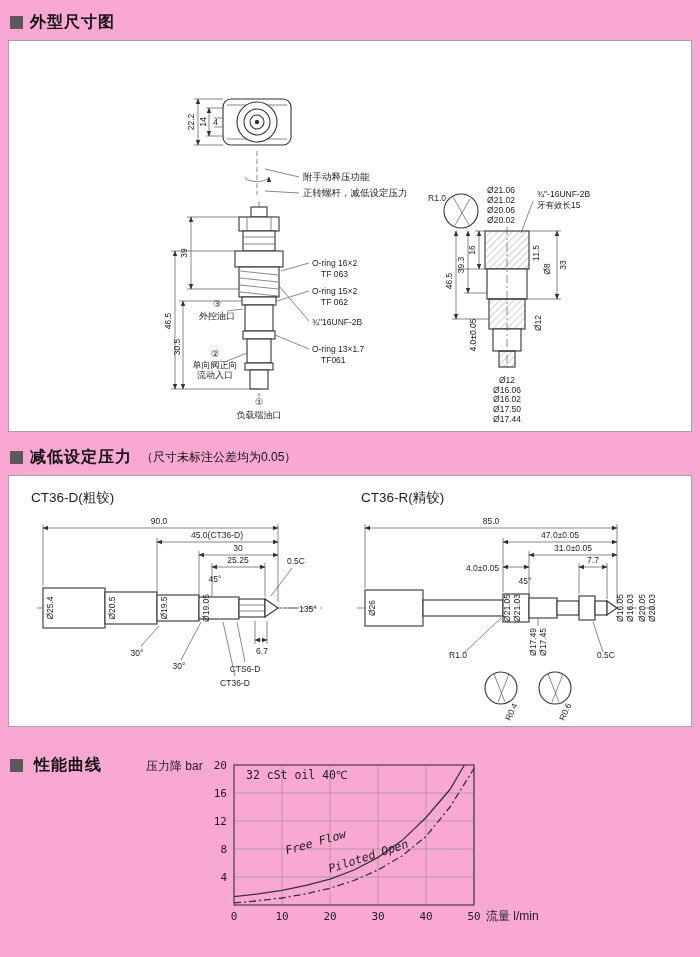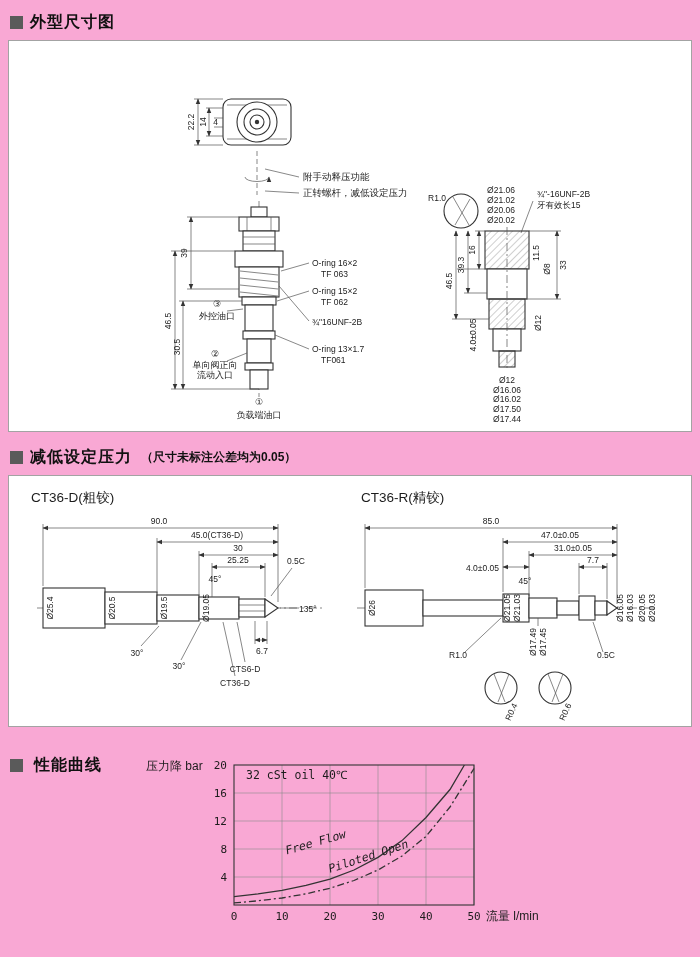--- a/index.html
+++ b/index.html
@@ -1,21 +1,21 @@
 <!DOCTYPE html>
 <html><head>
 <meta charset="utf-8">
 <style>
   html,body{margin:0;padding:0;background:#fff;}
   body{font-family:"Liberation Sans","DejaVu Sans",sans-serif;color:#111;}
   .page{width:700px;height:957px;box-sizing:border-box;padding:8px;background:#f9a8d4;overflow:hidden;}
   .sec-head{display:flex;align-items:center;gap:7px;margin:4px 0 7px 2px;}
   .sq{width:13px;height:13px;background:#5a5a5a;flex:0 0 auto;}
   .sec-title{font-size:16px;font-weight:bold;letter-spacing:1px;}
-  .sec-sub{font-size:12px;font-weight:bold;margin-left:2px;}
+  .sec-sub{font-size:12px;font-weight:normal;margin-left:2px;}
   .frame{border:1px solid #a3a3a3;background:#fff;margin-bottom:15px;}
   svg{display:block;}
   svg text{fill:#1c1c1c;}
   .dim{font-size:8.5px;}
   .note{font-size:9.5px;}
   .callout{font-size:8.5px;}
   .port{font-size:9px;}
   .ttl{font-size:13.5px;}
   .thin{stroke:#555;stroke-width:0.7;fill:none;}
   .part{stroke:#333;stroke-width:1.1;fill:#fff;}

